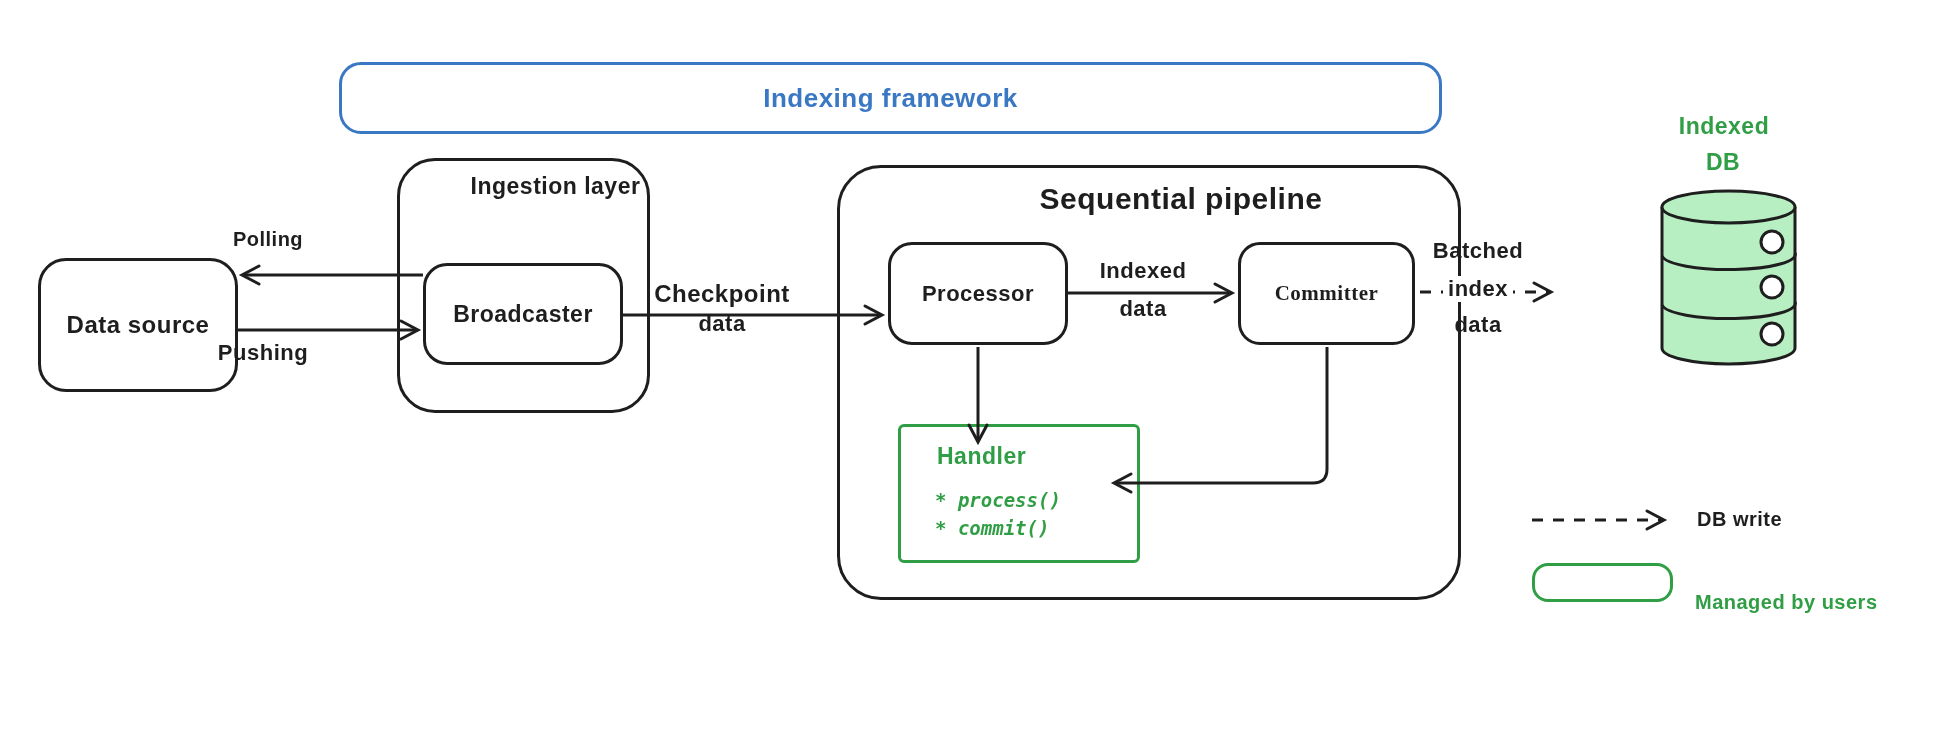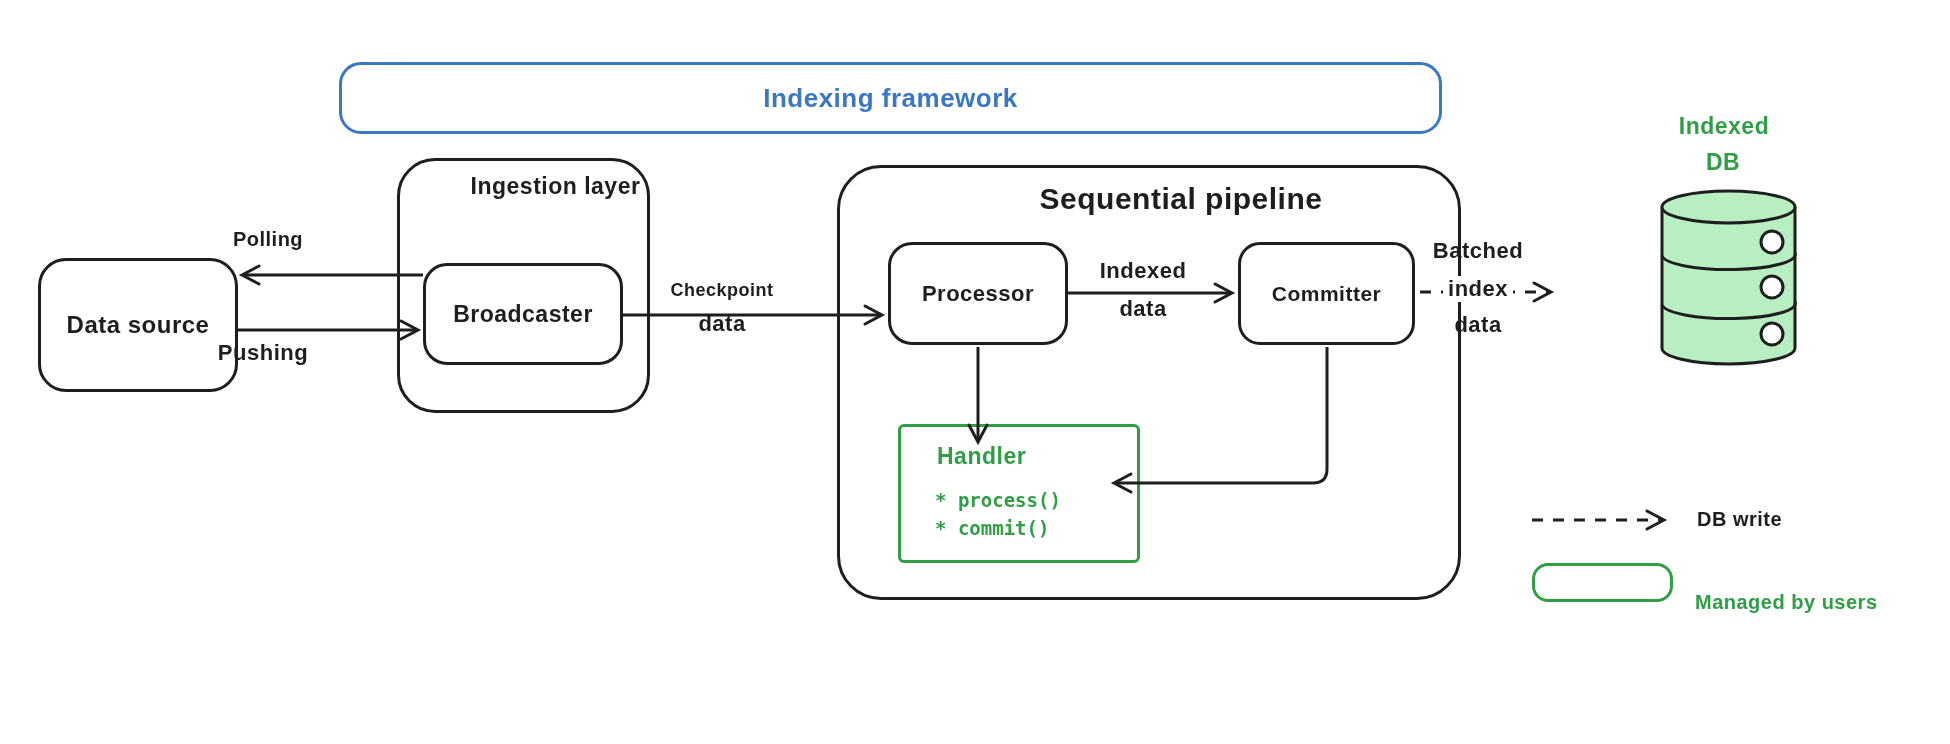--- a/index.html
+++ b/index.html
@@ -11,21 +11,21 @@
        font-weight:600;color:#1e1e1e;letter-spacing:0.5px;}
 
   .container-box{position:absolute;background:#ffffff;border:3px solid #1e1e1e;box-sizing:border-box;}
   .container-title{position:absolute;width:100%;text-align:center;font-weight:600;color:#1e1e1e;letter-spacing:0.5px;padding-left:32px;}
 
   .lbl{position:absolute;font-weight:600;color:#1e1e1e;white-space:nowrap;letter-spacing:0.5px;}
   .center{transform:translateX(-50%);text-align:center;}
 
   .green{color:#2f9e44;}
   .blue{color:#3b78c4;}
-  .mono{font-family:"DejaVu Sans Mono", monospace;font-weight:600;letter-spacing:0;}
+  .mono{font-family:"DejaVu Sans Mono", monospace;font-weight:600;letter-spacing:0;font-style:italic;}
 
   svg{position:absolute;left:0;top:0;pointer-events:none;}
   .layer-lines{z-index:3;}
 </style>
 </head>
 <body>
 
 <div id="canvas">
 
   <div class="box" style="left:339px;top:62px;width:1103px;height:72px;border-color:#3b78c4;border-radius:22px;z-index:2;">
@@ -45,21 +45,21 @@
   </div>
 
   <div class="container-box" style="left:837px;top:165px;width:624px;height:435px;border-radius:44px;z-index:2;">
     <div class="container-title" style="top:14px;font-size:30px;">Sequential pipeline</div>
   </div>
 
   <div class="box" style="left:888px;top:242px;width:180px;height:103px;border-radius:24px;z-index:2;font-size:22px;">
     <span>Processor</span>
   </div>
 
-  <div class="box" style="left:1238px;top:242px;width:177px;height:103px;border-radius:22px;z-index:2;font-size:21px;">
+  <div class="box" style="left:1238px;top:242px;width:177px;height:103px;border-radius:22px;z-index:2;font-size:21px;font-family:Liberation Serif, serif;">
     <span>Committer</span>
   </div>
 
   <div class="container-box" style="left:898px;top:424px;width:242px;height:139px;border-radius:6px;border-color:#2f9e44;z-index:2;">
     <div class="green" style="position:absolute;left:36px;top:16px;font-size:23px;font-weight:600;letter-spacing:0.5px;">Handler</div>
     <div class="green mono" style="position:absolute;left:34px;top:62px;font-size:19px;">* process()</div>
     <div class="green mono" style="position:absolute;left:34px;top:90px;font-size:19px;">* commit()</div>
   </div>
 
   <div class="container-box" style="left:1532px;top:563px;width:141px;height:39px;border-radius:16px;border-color:#2f9e44;z-index:2;"></div>
@@ -95,21 +95,21 @@
       <circle cx="1772" cy="242" r="11" fill="#ffffff" stroke="#1e1e1e" stroke-width="3"></circle>
       <circle cx="1772" cy="287" r="11" fill="#ffffff" stroke="#1e1e1e" stroke-width="3"></circle>
       <circle cx="1772" cy="334" r="11" fill="#ffffff" stroke="#1e1e1e" stroke-width="3"></circle>
     </g>
   </svg>
 
   <div class="lbl center" style="left:268px;top:228px;font-size:20px;z-index:4;">Polling</div>
 
   <div class="lbl center" style="left:263px;top:340px;font-size:22px;z-index:4;">Pushing</div>
 
-  <div class="lbl center" style="left:722px;top:280px;font-size:18px;z-index:4;text-align:center;">Checkpoint</div>
+  <div class="lbl center" style="left:722px;top:280px;font-size:24px;z-index:4;text-align:center;">Checkpoint</div>
   <div class="lbl center" style="left:722px;top:311px;font-size:22px;z-index:4;">data</div>
 
   <div class="lbl center" style="left:1143px;top:258px;font-size:22px;z-index:4;">Indexed</div>
   <div class="lbl center" style="left:1143px;top:296px;font-size:22px;z-index:4;">data</div>
 
   <div class="lbl center" style="left:1478px;top:238px;font-size:22px;z-index:4;">Batched</div>
   <div class="lbl center" style="left:1478px;top:276px;font-size:22px;z-index:4;background:#ffffff;padding:0 5px;">index</div>
   <div class="lbl center" style="left:1478px;top:312px;font-size:22px;z-index:4;">data</div>
 
   <div class="lbl center green" style="left:1724px;top:113px;font-size:23px;z-index:4;">Indexed</div>

